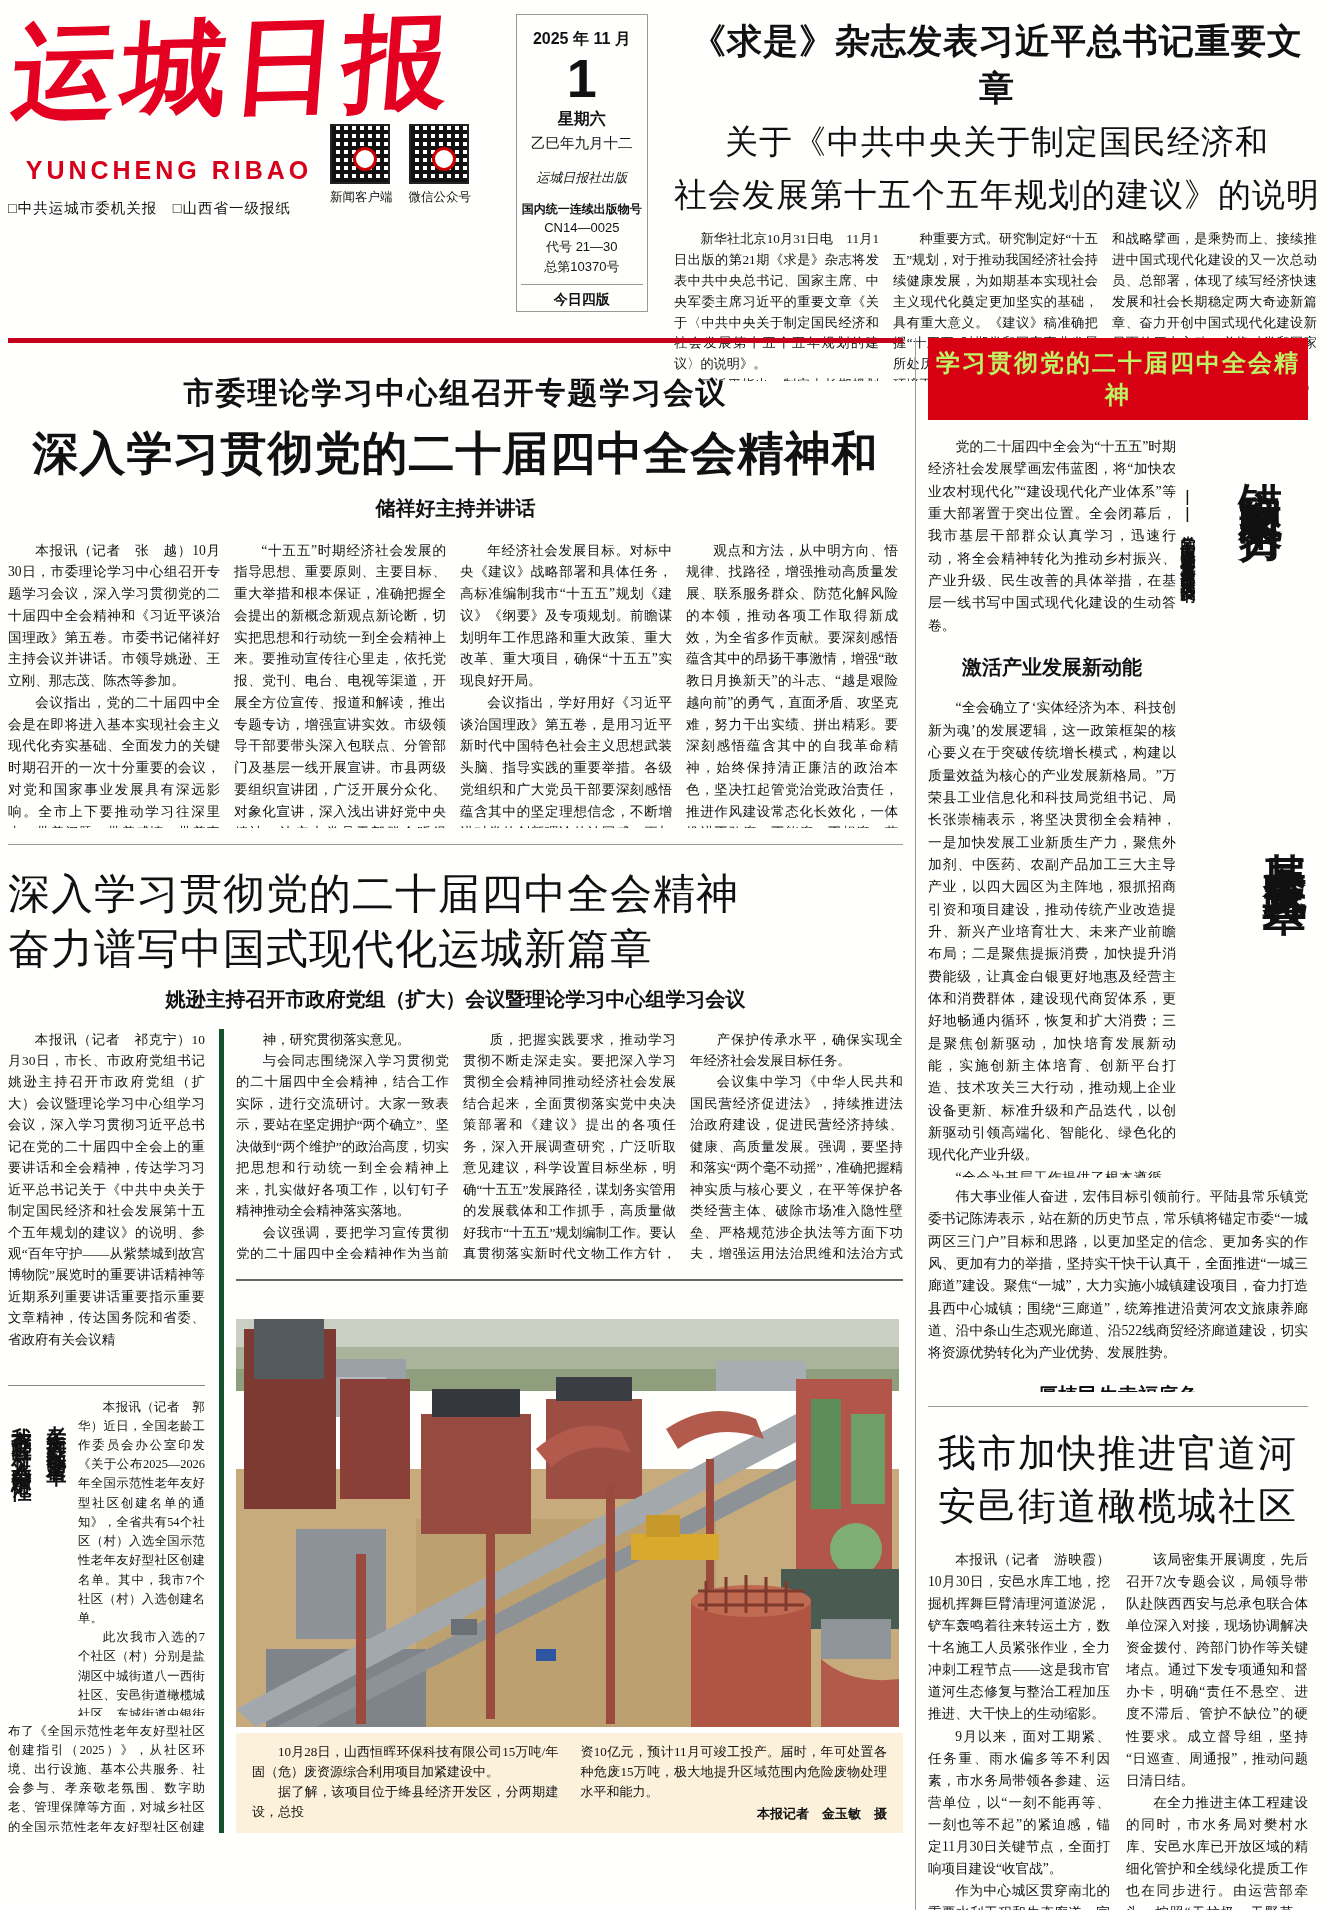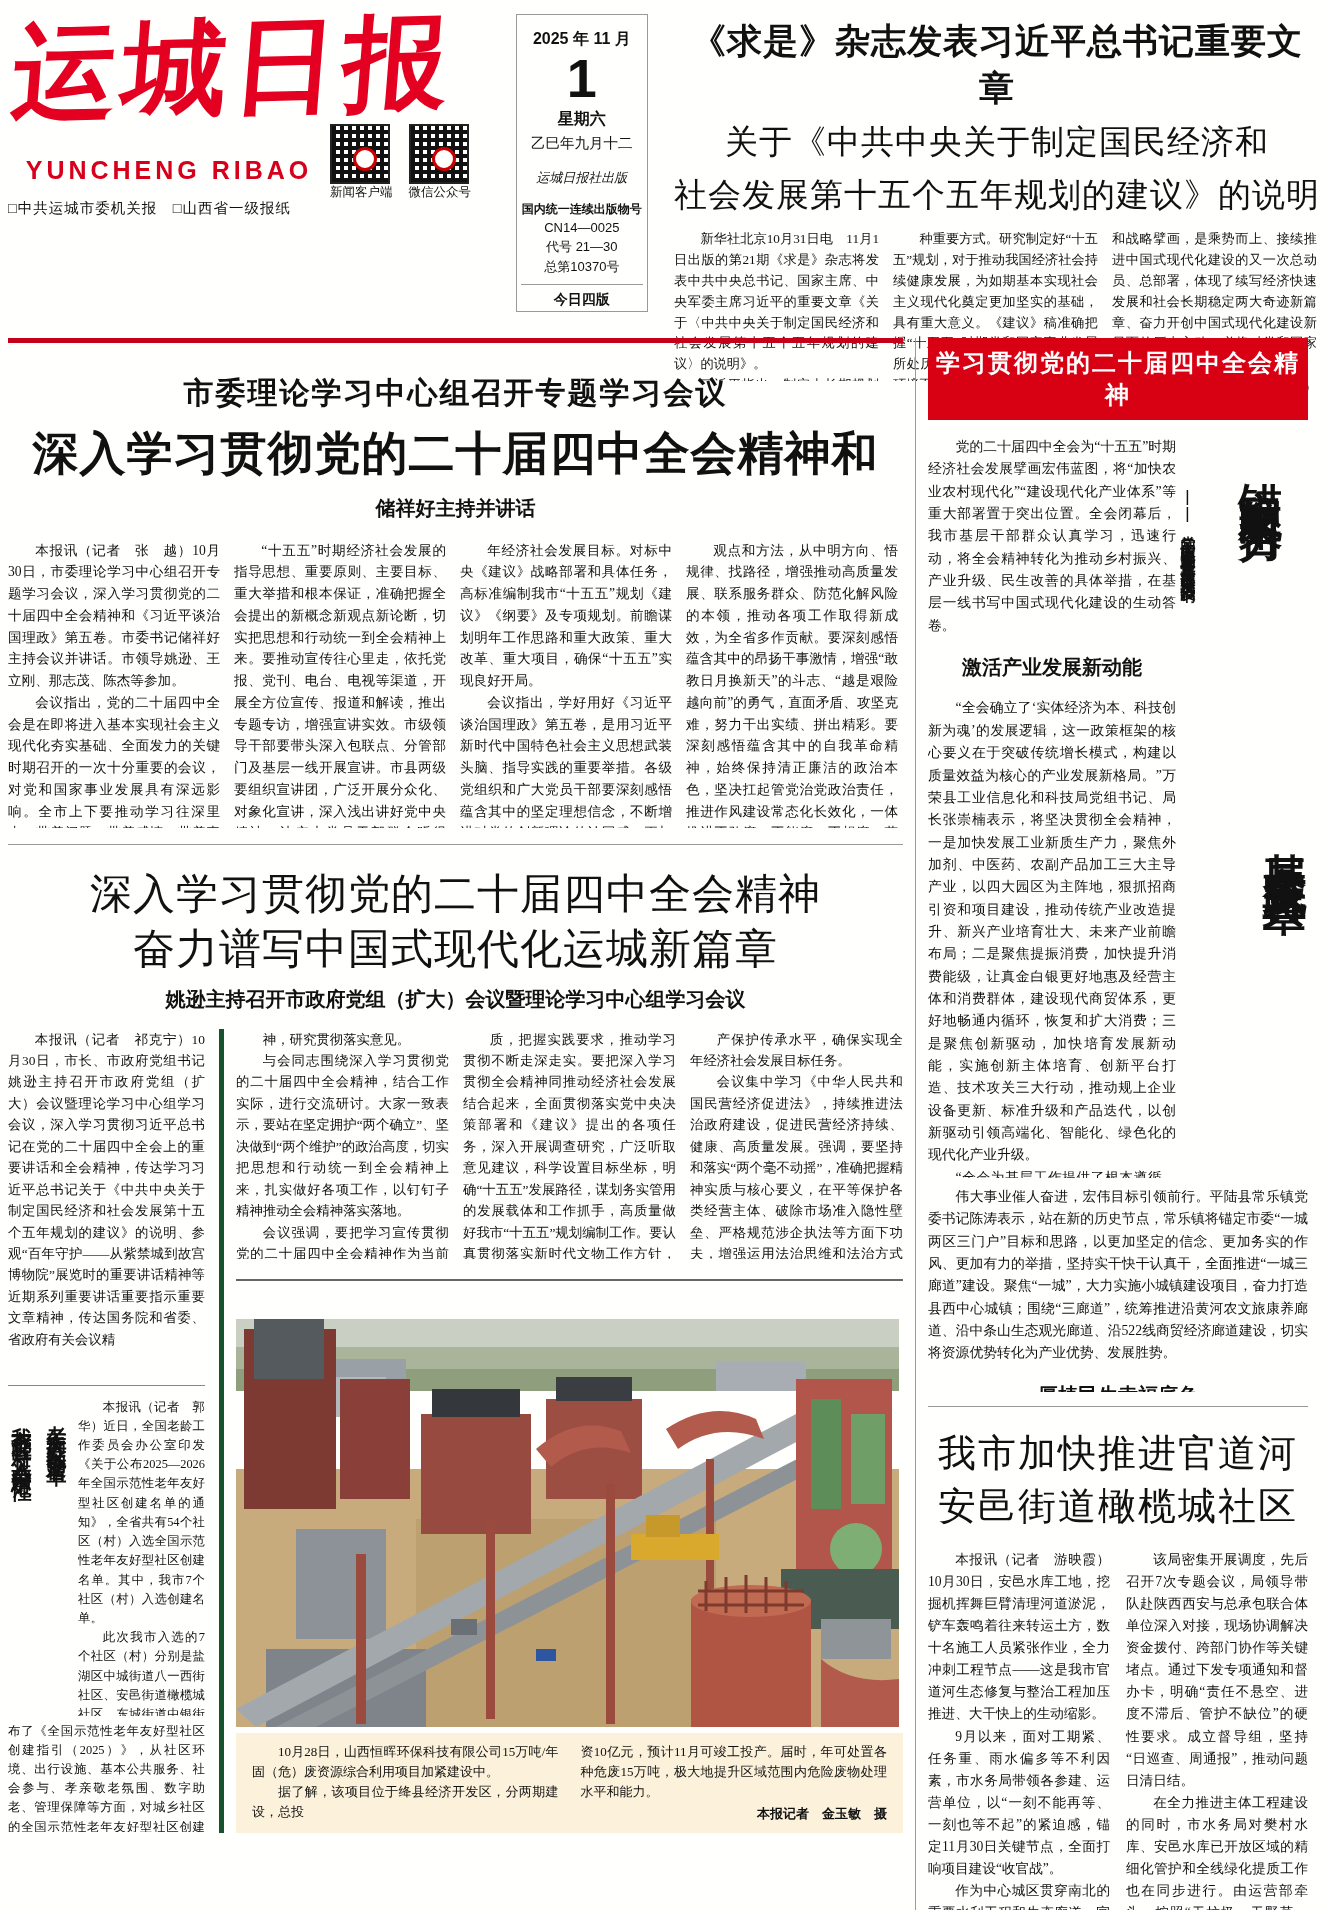--- a/index.html
+++ b/index.html
@@ -21,21 +21,21 @@
   .affil{ font-size:14.5px; margin-top:14px; letter-spacing:1px; white-space:nowrap;
           font-family:"Liberation Sans",sans-serif;}
   .qr-row{ display:flex; gap:16px; margin-top:-32px; }
   .qr-item{ text-align:center; }
   .qr{ width:60px; height:60px; border:2px solid #222; position:relative;
        background:
         repeating-linear-gradient(0deg,#111 0 4px,transparent 4px 8px),
         repeating-linear-gradient(90deg,#111 0 4px,#fff 4px 8px); }
   .qr::after{ content:""; position:absolute; left:21px; top:21px; width:18px; height:18px;
        background:#fff; border:3px solid #c00; border-radius:50%; }
-  .qr-label{ font-size:12.5px; font-family:"Liberation Sans",sans-serif; }
+  .qr-label{ font-size:12.5px; margin-top:5px; font-family:"Liberation Sans",sans-serif; }
 
   .datebox{ width:136px; border:1px solid #9a9a9a; margin:6px 0 0 22px; padding:14px 4px 0 4px;
             text-align:center; font-family:"Liberation Sans",sans-serif; height:298px;
             display:flex; flex-direction:column; }
   .db-ym{ font-size:16px; font-weight:700; }
   .db-day{ font-size:54px; font-weight:700; line-height:1.05; font-family:"Liberation Sans",sans-serif;}
   .db-week{ font-size:16px; font-weight:700; margin-top:2px;}
   .db-lunar{ font-size:14.5px; margin-top:4px; }
   .db-pub{ font-size:13px; margin:16px 0 14px 0; font-family:"Liberation Serif",serif; font-style:italic;}
   .db-issn-l{ font-size:12px; font-weight:700;}
@@ -63,21 +63,21 @@
 
   
   .a-kicker{ text-align:center; font-family:"Liberation Sans",sans-serif; font-weight:800; font-size:30px; letter-spacing:2px;}
   .a-hl{ text-align:center; font-size:46px; font-weight:800; line-height:1.32; margin-top:10px; letter-spacing:1px;}
   .a-sub{ text-align:center; font-weight:800; font-size:20px; margin-top:10px; font-family:"Liberation Sans",sans-serif;}
   .a-body{ display:flex; gap:14px; margin-top:18px; height:288px; overflow:hidden;}
   .a-col{ width:212px; font-size:13.6px; line-height:1.6; text-align:justify; overflow:hidden;}
   .h-div{ border:none; border-top:1px solid #999; margin:16px 0 22px 0; }
 
   
-  .b-hl{ text-align:center; font-size:42px; font-weight:500; line-height:1.32; letter-spacing:1px;}
+  .b-hl{ font-size:42px; font-weight:500; line-height:1.32; letter-spacing:1px;}
   .b-sub{ text-align:center; font-weight:700; font-size:20px; margin-top:8px; }
   .b-row{ display:flex; margin-top:16px; }
   .b-left{ width:208px; }
   .b-col1{ height:342px; overflow:hidden; font-size:13.4px; line-height:1.6; text-align:justify;}
   .b-right{ flex:1; margin-left:14px; padding-left:12px; border-left:5px solid #14532d; }
   .b-cols{ display:flex; gap:14px; height:230px; overflow:hidden;}
   .b-col{ width:213px; font-size:13.4px; line-height:1.6; text-align:justify; overflow:hidden;}
 
   
   .eld-div{ border:none; border-top:1px solid #888; margin:14px 0 12px 0;}
@@ -90,21 +90,21 @@
 
   
   .photo-sep{ border:none; border-top:2px solid #666; margin:20px 0 0 0;}
   .photo-wrap{ margin-top:38px; }
   .photo-wrap svg{ display:block; }
   .caption{ background:#fcf1da; margin-top:6px; padding:9px 16px; display:flex; gap:22px; }
   .cap-col{ width:50%; font-size:13px; line-height:1.55; text-align:justify;}
   .credit{ text-align:right; font-weight:700; margin-top:2px;}
 
   
-  .banner{ background:#d80013; color:#ffffff; font-family:"Liberation Sans",sans-serif;
+  .banner{ background:#d80013; color:#bef264; font-family:"Liberation Sans",sans-serif;
            font-weight:800; font-size:24px; text-align:center; letter-spacing:2px;
            padding:9px 0; }
   .rail-top{ display:flex; margin-top:16px; height:742px; overflow:hidden;}
   .rail-text{ width:248px; font-size:13.8px; line-height:1.62; text-align:justify; overflow:hidden;}
   .rail-sub{ text-align:center; font-family:"Liberation Sans",sans-serif; font-weight:800;
              font-size:20px; margin:14px 0; text-indent:0;}
   .rail-head{ width:132px; position:relative; }
   .v-sub{ position:absolute; left:2px; top:54px; writing-mode:vertical-rl; font-size:15px;
           font-weight:700; letter-spacing:2px; height:660px; font-family:"Liberation Sans",sans-serif;}
   .v-big{ position:absolute; writing-mode:vertical-rl; font-size:44px; font-weight:800;

